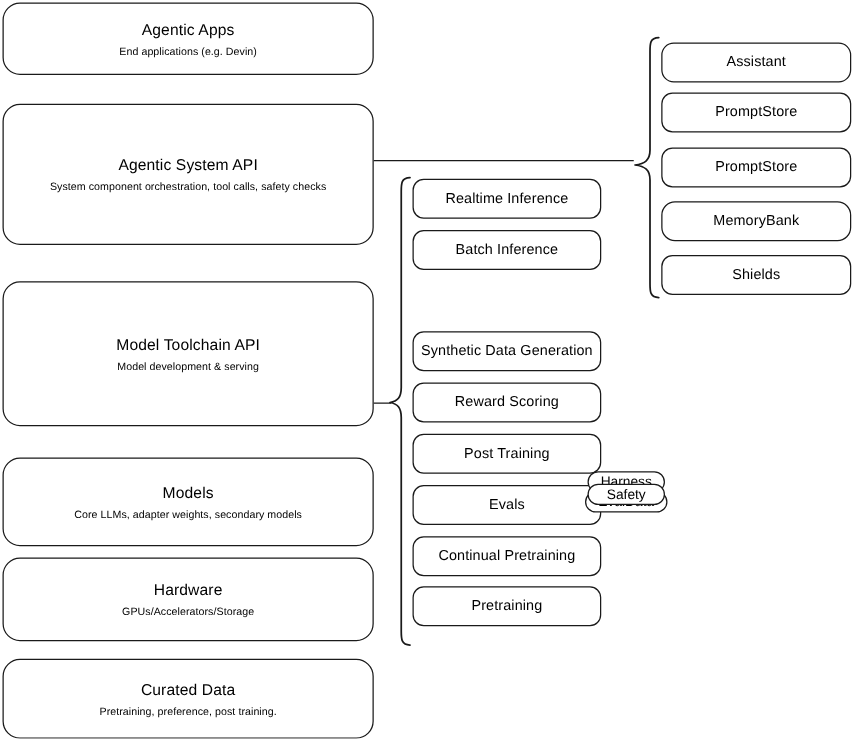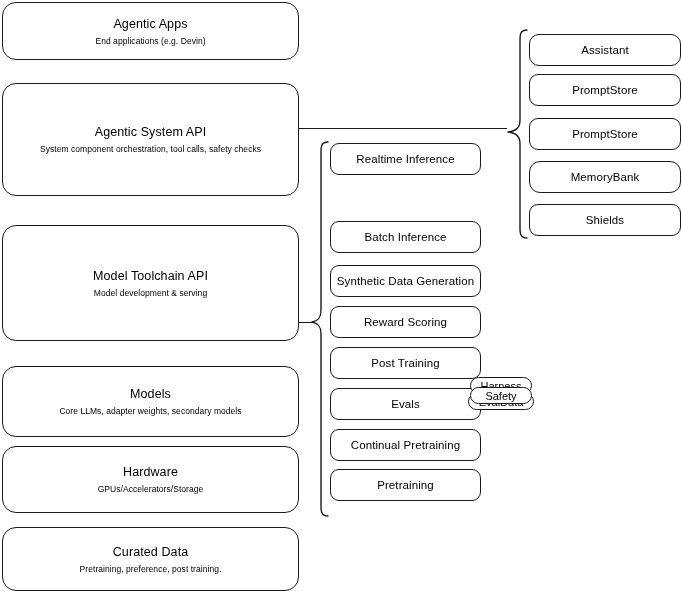--- a/index.html
+++ b/index.html
@@ -150,21 +150,21 @@
              L11,170
              C11,178 8,181 2,182
              C8,183 11,186 11,194
              L11,365
              C11,371 11,376 18,376"></path>
   </svg>
 
   <div class="box mid-box" style="top:143px;">
     <div class="title">Realtime Inference</div>
   </div>
-  <div class="box mid-box" style="top:184px;margin-top:37px;">
+  <div class="box mid-box" style="top:184px;">
     <div class="title">Batch Inference</div>
   </div>
   <div class="box mid-box" style="top:265px;">
     <div class="title">Synthetic Data Generation</div>
   </div>
   <div class="box mid-box" style="top:306px;">
     <div class="title">Reward Scoring</div>
   </div>
   <div class="box mid-box" style="top:347px;">
     <div class="title">Post Training</div>

